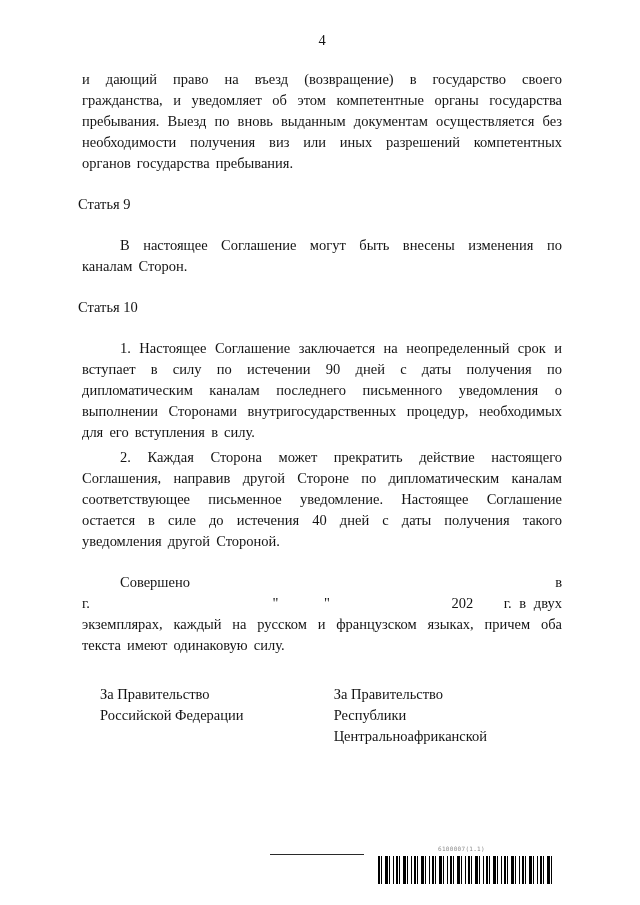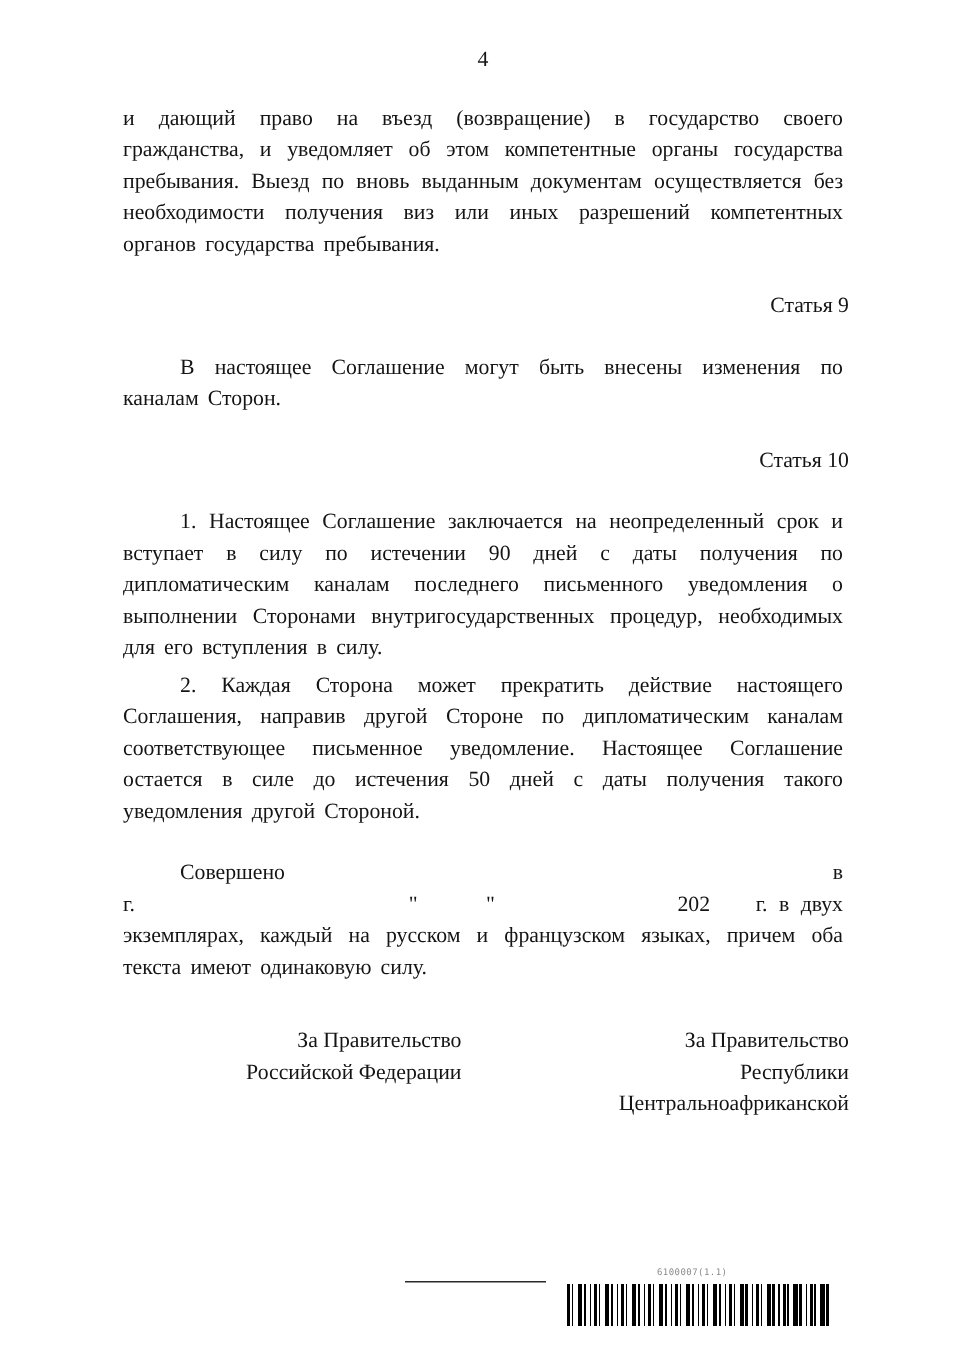--- a/index.html
+++ b/index.html
@@ -27,29 +27,29 @@
   .para {
     margin: 4px;
     text-align: justify;
     text-indent: 38px;
     word-spacing: 2.5px;
   }
   .para.no-indent { text-indent: 0; }
   .article-heading {
     font-size: 14.5px;
     font-weight: normal;
-    text-align: right;
+    text-align: left;
     margin: 20px 0 20px 0;
   }
   .closing { margin-top: 20px; }
   .signatures {
     display: flex;
     margin-top: 28px;
   }
-  .sig-block { text-align: right; }
+  .sig-block { text-align: left; }
   .sig-left  { width: 210px; margin-left: 22px; }
   .sig-right { width: 235px; margin-left: 26px; }
   .sig-line { display: block; }
   .divider {
     position: absolute;
     left: 270px;
     top: 854px;
     width: 94px;
     height: 0;
     border-top: 1.5px solid #2a2a2a;
@@ -95,21 +95,21 @@
     <div class="page-number">4</div>
 
     <p class="para no-indent">и дающий право на въезд (возвращение) в государство своего гражданства, и уведомляет об этом компетентные органы государства пребывания. Выезд по вновь выданным документам осуществляется без необходимости получения виз или иных разрешений компетентных органов государства пребывания.</p>
 
     <h2 class="article-heading">Статья 9</h2>
 
     <p class="para">В настоящее Соглашение могут быть внесены изменения по каналам Сторон.</p>
 
     <h2 class="article-heading">Статья 10</h2>
     <p class="para">1. Настоящее Соглашение заключается на неопределенный срок и вступает в силу по истечении 90 дней с даты получения по дипломатическим каналам последнего письменного уведомления о выполнении Сторонами внутригосударственных процедур, необходимых для его вступления в силу.</p>
-    <p class="para">2. Каждая Сторона может прекратить действие настоящего Соглашения, направив другой Стороне по дипломатическим каналам соответствующее письменное уведомление. Настоящее Соглашение остается в силе до истечения 50 дней с даты получения такого уведомления другой Стороной.</p>
+    <p class="para">2. Каждая Сторона может прекратить действие настоящего Соглашения, направив другой Стороне по дипломатическим каналам соответствующее письменное уведомление. Настоящее Соглашение остается в силе до истечения 40 дней с даты получения такого уведомления другой Стороной.</p>
 
     <p class="para closing">Совершено в г.&nbsp;&nbsp;&nbsp;&nbsp;&nbsp;&nbsp;&nbsp;&nbsp;&nbsp;&nbsp;&nbsp;&nbsp;&nbsp;&nbsp;&nbsp;&nbsp;&nbsp;&nbsp;&nbsp;&nbsp;&nbsp;&nbsp;&nbsp;&nbsp;"&nbsp;&nbsp;&nbsp;&nbsp;&nbsp;&nbsp;"&nbsp;&nbsp;&nbsp;&nbsp;&nbsp;&nbsp;&nbsp;&nbsp;&nbsp;&nbsp;&nbsp;&nbsp;&nbsp;&nbsp;&nbsp;&nbsp;202&nbsp;&nbsp;&nbsp;&nbsp;г. в двух экземплярах, каждый на русском и французском языках, причем оба текста имеют одинаковую силу.</p>
 
     <div class="signatures">
       <div class="sig-block sig-left">
         <span class="sig-line">За Правительство</span>
         <span class="sig-line">Российской Федерации</span>
       </div>
       <div class="sig-block sig-right">
         <span class="sig-line">За Правительство</span>

